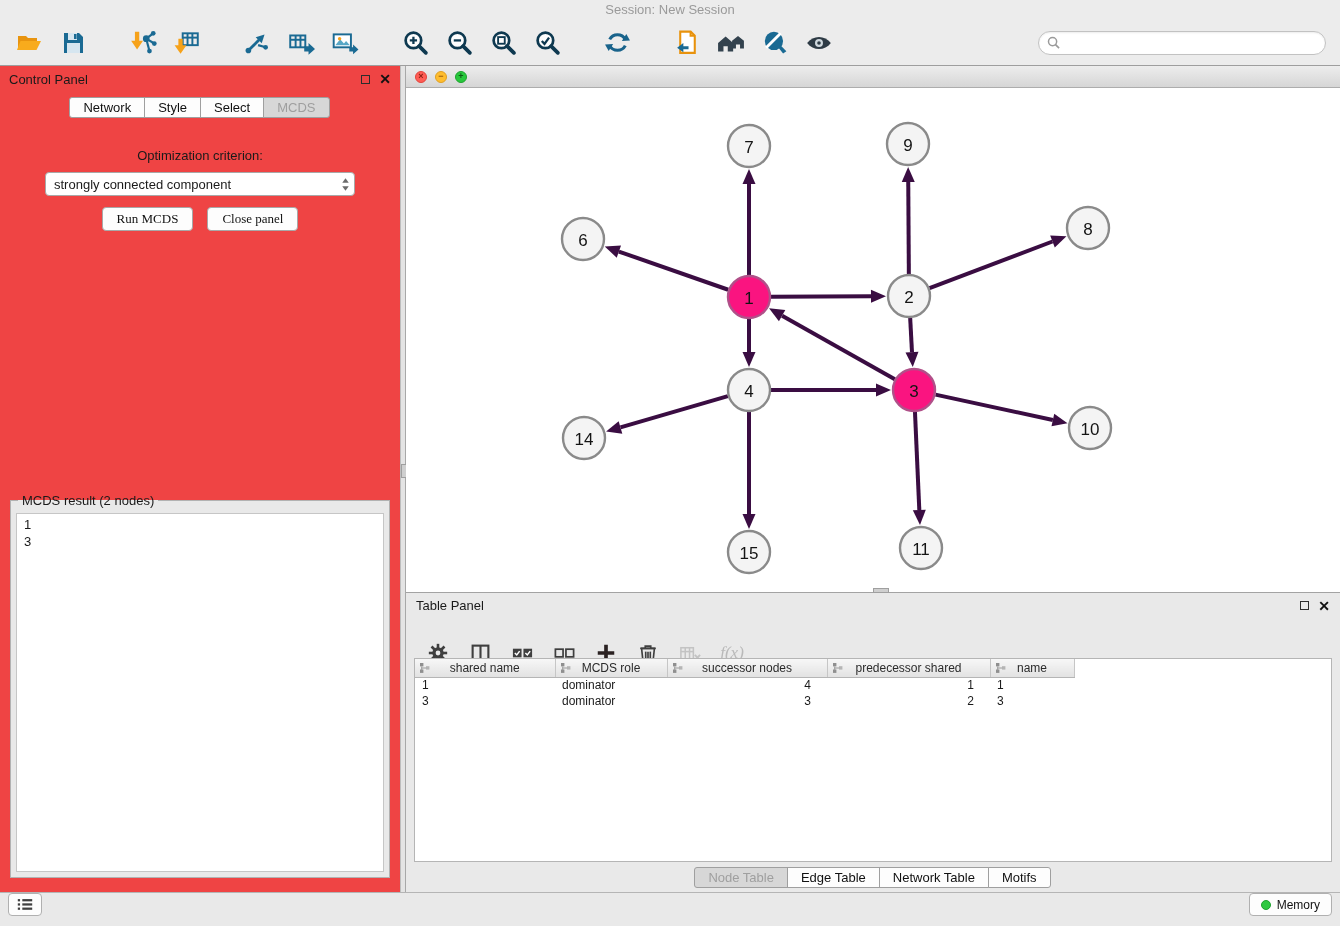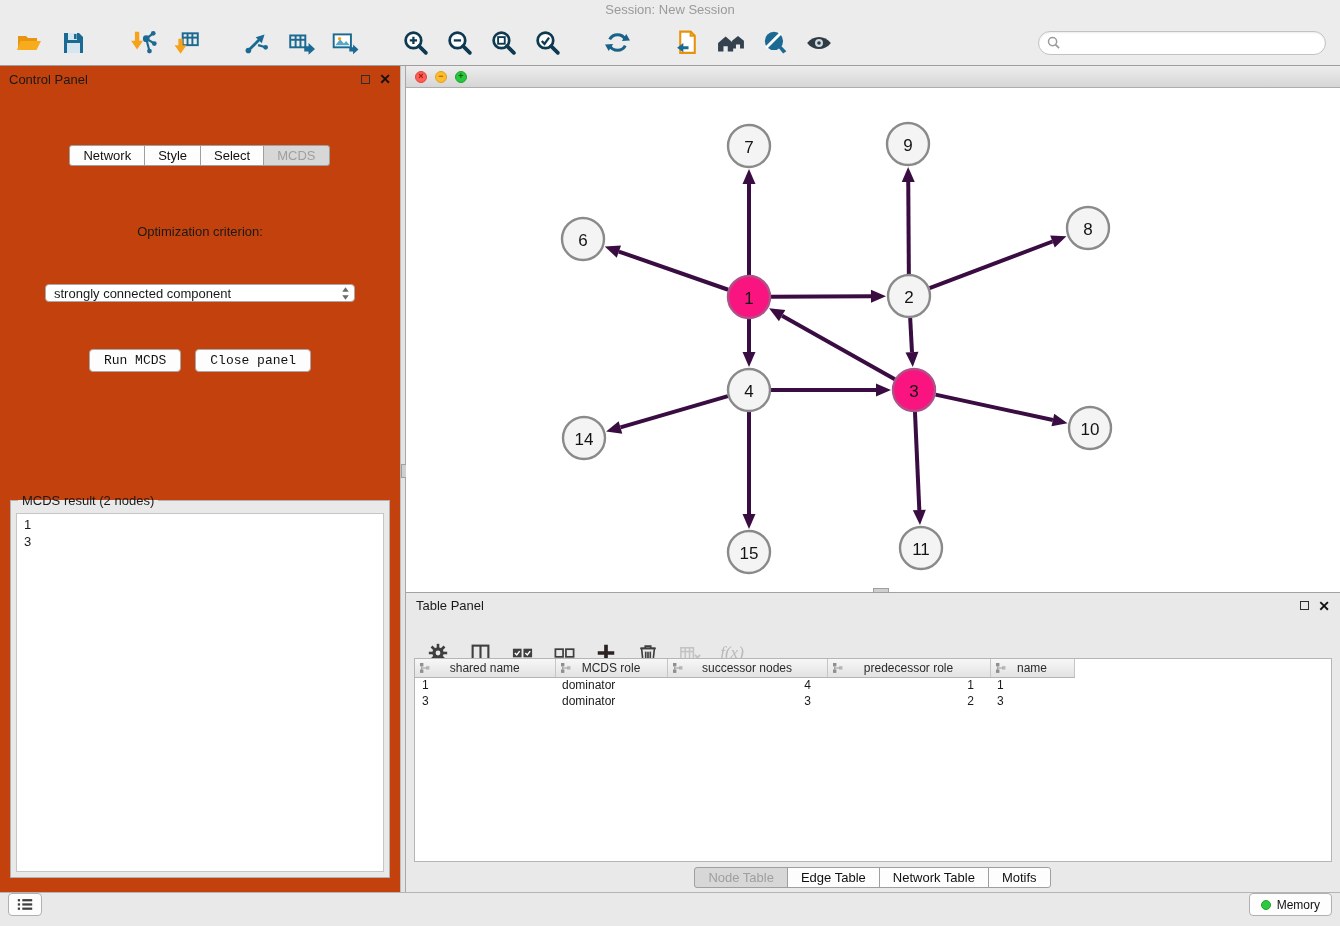--- a/index.html
+++ b/index.html
@@ -18,37 +18,37 @@
   .tb-btn { width:30px; height:32px; display:flex; align-items:center; justify-content:center; margin-right:14px; }
   .group-gap { margin-right:40px; }
   .tb-btn svg { display:block; }
   .search-wrap { margin-left:auto; width:288px; height:24px; border:1px solid #c2c2c2; border-radius:12px; background:#fff; display:flex; align-items:center; padding:0 8px; box-shadow: inset 0 1px 2px rgba(0,0,0,.08); }
   .search-wrap input { border:none; outline:none; background:transparent; flex:1; font-size:13px; margin-left:5px; font-family:"Liberation Sans",sans-serif; }
 
   
   .main { flex:1; display:flex; background:#e9e9e9; min-height:0; }
 
   
-  .control-panel { width:400px; background:#c2410c; position:relative; display:flex; flex-direction:column;gap:36px; }
+  .control-panel { width:400px; background:#ef4444; position:relative; display:flex; flex-direction:column; }
   .splitter-v { width:6px; background:#e4e4e4; border-left:1px solid #bdbdbd; border-right:1px solid #a8a8a8; position:relative; }
   .splitter-v::after { content:""; position:absolute; left:0; top:398px; width:4px; height:12px; background:#cfcfcf; border:1px solid #9f9f9f; }
   .cp-header { height:26px; display:flex; align-items:center; padding:0 9px; font-size:13px; }
   .panel-header-icons { margin-left:auto; display:flex; align-items:center; gap:9px; }
   .mini-square { width:9px; height:9px; border:1.5px solid #2d2d2d; display:inline-block; }
   .mini-x { font-size:14px; font-weight:bold; color:#111; line-height:1; }
-  .cp-tabs { display:flex; justify-content:center; margin-top:17px; }
+  .cp-tabs { display:flex; justify-content:center; margin-top:5px; }
   .tab-btn { border:1px solid #9f9f9f; background:#fdfdfd; font-size:13px; font-family:"Liberation Sans",sans-serif; padding:2px 13px; margin-left:-1px; color:#111; }
   .tab-btn:first-child { border-radius:3px 0 0 3px; }
   .tab-btn:last-child { border-radius:0 3px 3px 0; }
   .tab-btn.active { background:#d7d7d7; color:#9f9f9f; }
-  .opt-label { text-align:center; font-size:13px; margin-top:22px; }
-  .criterion-select { width:310px; height:18px; margin:9px auto 0 auto; background:#fff; border:1px solid #a8a8a8; border-radius:4px; display:flex; align-items:center; padding:0 4px 0 8px; font-size:13px; }
+  .opt-label { text-align:center; font-size:13px; margin-top:30px; }
+  .criterion-select { width:310px; height:24px; margin:9px auto 0 auto; background:#fff; border:1px solid #a8a8a8; border-radius:4px; display:flex; align-items:center; padding:0 4px 0 8px; font-size:13px; }
   .criterion-select .sel-text { flex:1; }
   .cp-buttons { display:flex; justify-content:center; gap:14px; margin-top:11px; }
-  .cp-btn { background:#fdfdfd; border:1px solid #a8a8a8; border-radius:4px; font-size:13px; font-family:Liberation Mono, monospace; padding:3px 14px; color:#111; }
+  .cp-btn { background:#fdfdfd; border:1px solid #a8a8a8; border-radius:4px; font-size:13px; font-family:Liberation Serif, serif; padding:3px 14px; color:#111; }
   .mcds-fieldset { position:absolute; left:10px; right:10px; top:427px; bottom:14px; border:1px solid #b2b2b2; padding:5px; background:#e9e9e9; }
   .mcds-fieldset legend { font-size:13px; padding:0 4px; margin-left:2px; color:#1a1a1a; }
   .mcds-result-box { width:100%; height:100%; background:#fff; border:1px solid #c6c6c6; font-size:13px; padding:2px 7px; overflow:auto; }
   .result-line { line-height:17px; }
 
   
   .right-area { flex:1; display:flex; flex-direction:column; min-width:0; }
   .network-window { height:527px; display:flex; flex-direction:column; border-bottom:1px solid #a3a3a3; position:relative; }
   .network-window::after { content:""; position:absolute; bottom:-1px; left:50%; width:14px; height:3px; background:#cfcfcf; border:1px solid #9f9f9f; }
   .net-titlebar { height:22px; background:linear-gradient(#ededed,#d6d6d6); border-bottom:1px solid #adadad; display:flex; align-items:center; position:relative; flex:0 0 auto; }
@@ -460,21 +460,21 @@
                       </svg></span>
                     <span class="th-label">successor nodes</span>
                   </th>
                 <th>
                     <span class="th-icon"><svg width="12" height="12" viewBox="0 0 12 12">
                         <rect x="1" y="1" width="3.4" height="3.4" fill="#8f8f8f"></rect>
                         <rect x="7" y="4.2" width="3.4" height="3.4" fill="#b5b5b5"></rect>
                         <rect x="1" y="7.5" width="3.4" height="3.4" fill="#8f8f8f"></rect>
                         <path d="M2.7 4.5v4M2.7 6h4.5" stroke="#9a9a9a" stroke-width="1" fill="none"></path>
                       </svg></span>
-                    <span class="th-label">predecessor role</span>
+                    <span class="th-label">predecessor shared</span>
                   </th>
                 <th>
                     <span class="th-icon"><svg width="12" height="12" viewBox="0 0 12 12">
                         <rect x="1" y="1" width="3.4" height="3.4" fill="#8f8f8f"></rect>
                         <rect x="7" y="4.2" width="3.4" height="3.4" fill="#b5b5b5"></rect>
                         <rect x="1" y="7.5" width="3.4" height="3.4" fill="#8f8f8f"></rect>
                         <path d="M2.7 4.5v4M2.7 6h4.5" stroke="#9a9a9a" stroke-width="1" fill="none"></path>
                       </svg></span>
                     <span class="th-label">name</span>
                   </th>

